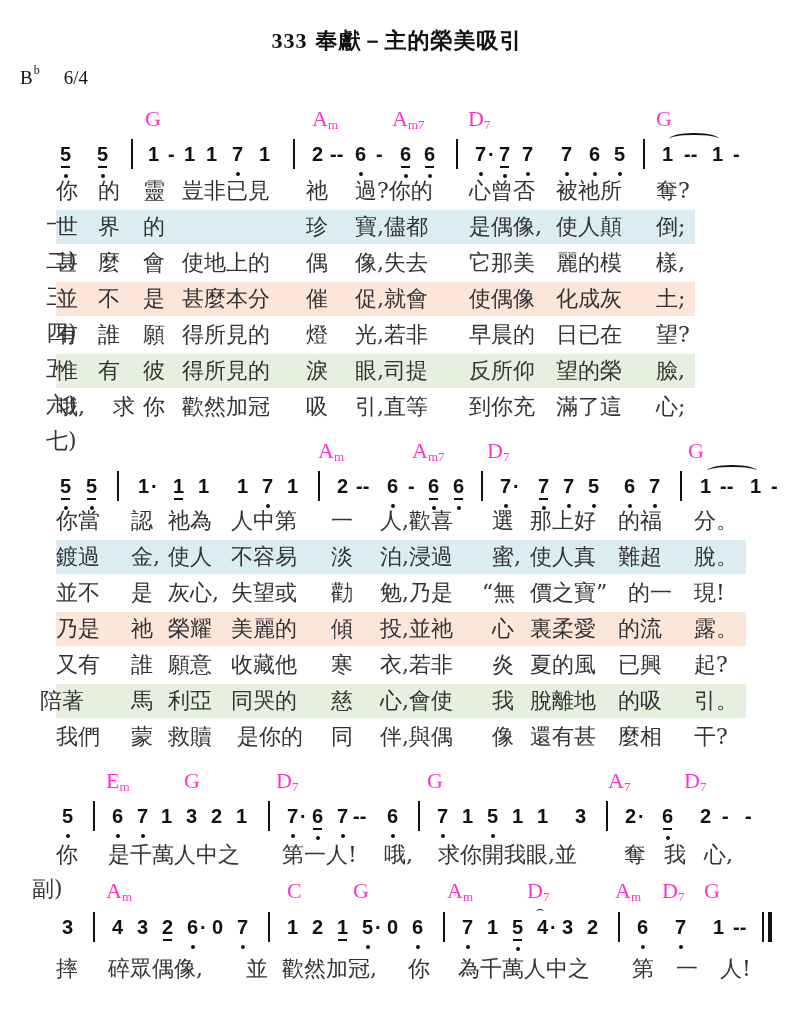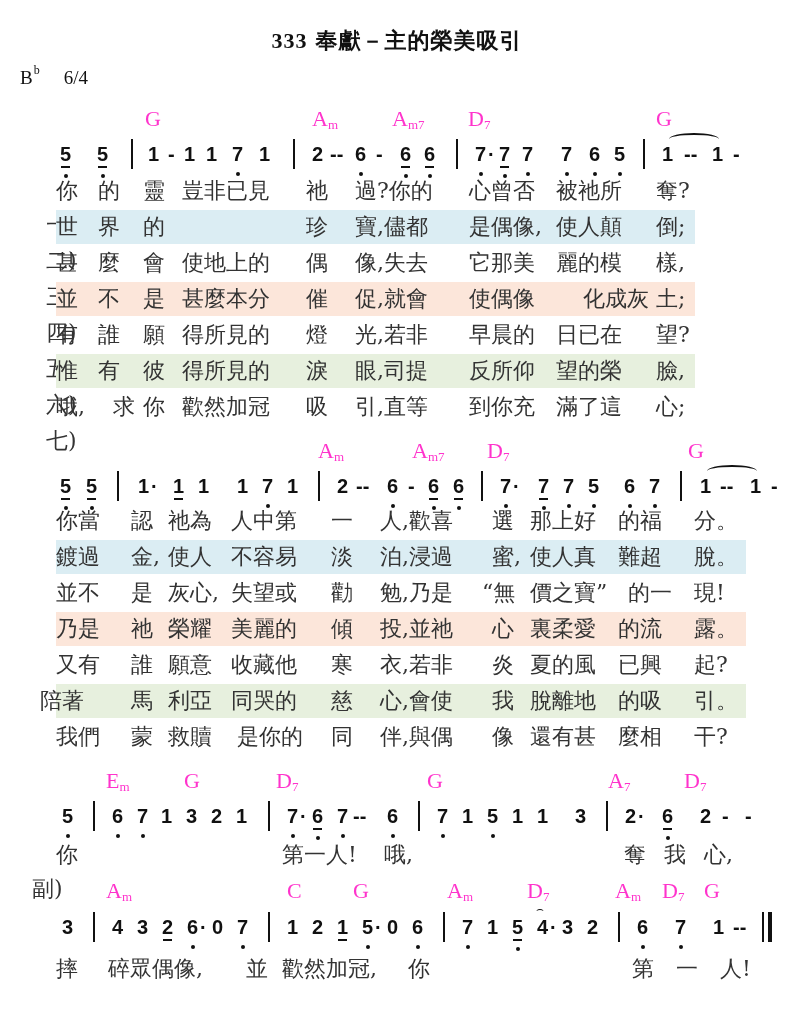--- a/index.html
+++ b/index.html
@@ -128,21 +128,21 @@
   <div class="lyric bg-peach" style="top:282px">
     <span class="lbl">四)</span>
     <span class="txt" style="width:635px"></span>
     <span class="seg" style="left:38px">並</span>
     <span class="seg" style="left:80px">不</span>
     <span class="seg" style="left:125px">是</span>
     <span class="seg" style="left:164px">甚麼本分</span>
     <span class="seg" style="left:288px">催</span>
     <span class="seg" style="left:337px">促,就會</span>
     <span class="seg" style="left:451px">使偶像</span>
-    <span class="seg" style="left:565px">化成灰</span>
+    <span class="seg" style="left:538px">化成灰</span>
     <span class="seg" style="left:638px">土;</span>
   </div>
   <div class="lyric" style="top:318px">
     <span class="lbl">五)</span>
     <span class="seg" style="left:38px">有</span>
     <span class="seg" style="left:80px">誰</span>
     <span class="seg" style="left:125px">願</span>
     <span class="seg" style="left:164px">得所見的</span>
     <span class="seg" style="left:288px">燈</span>
     <span class="seg" style="left:337px">光,若非</span>
@@ -345,22 +345,24 @@
     <span class="n" style="left:638px">·</span>
   <span class="n u d" style="left:662px">6</span>
   <span class="n" style="left:700px">2</span>
   <span class="n" style="left:722px">-</span>
   <span class="n" style="left:745px">-</span>
 </div>
 
 <div class="lyric" style="top:838px">
   <span class="lbl">副)</span>
   <span class="seg" style="left:38px">你</span>
+  <span class="seg" style="left:90px">是千萬人中之</span>
   <span class="seg" style="left:264px">第一人!</span>
   <span class="seg" style="left:366px">哦,</span>
+  <span class="seg" style="left:420px">求你開我眼,並</span>
   <span class="seg" style="left:606px">奪</span>
   <span class="seg" style="left:646px">我</span>
   <span class="seg" style="left:686px">心,</span>
 </div>
 
 <div>
   <div class="chord" style="left:106px;top:880px"><span>A</span><sub>m</sub></div>
   <div class="chord" style="left:287px;top:880px"><span>C</span><sub></sub></div>
   <div class="chord" style="left:353px;top:880px"><span>G</span><sub></sub></div>
   <div class="chord" style="left:447px;top:880px"><span>A</span><sub>m</sub></div>
@@ -404,16 +406,17 @@
   <span class="n" style="left:733px">--</span>
   <span class="dbar" style="left:762px"></span>
 </div>
 
 <div class="lyric" style="top:952px">
   <span class="seg" style="left:38px">摔</span>
   <span class="seg" style="left:90px">碎眾偶像,</span>
   <span class="seg" style="left:228px">並</span>
   <span class="seg" style="left:264px">歡然加冠,</span>
   <span class="seg" style="left:390px">你</span>
+  <span class="seg" style="left:440px">為千萬人中之</span>
   <span class="seg" style="left:614px">第</span>
   <span class="seg" style="left:658px">一</span>
   <span class="seg" style="left:702px">人!</span>
 </div>
 
 </body></html>

